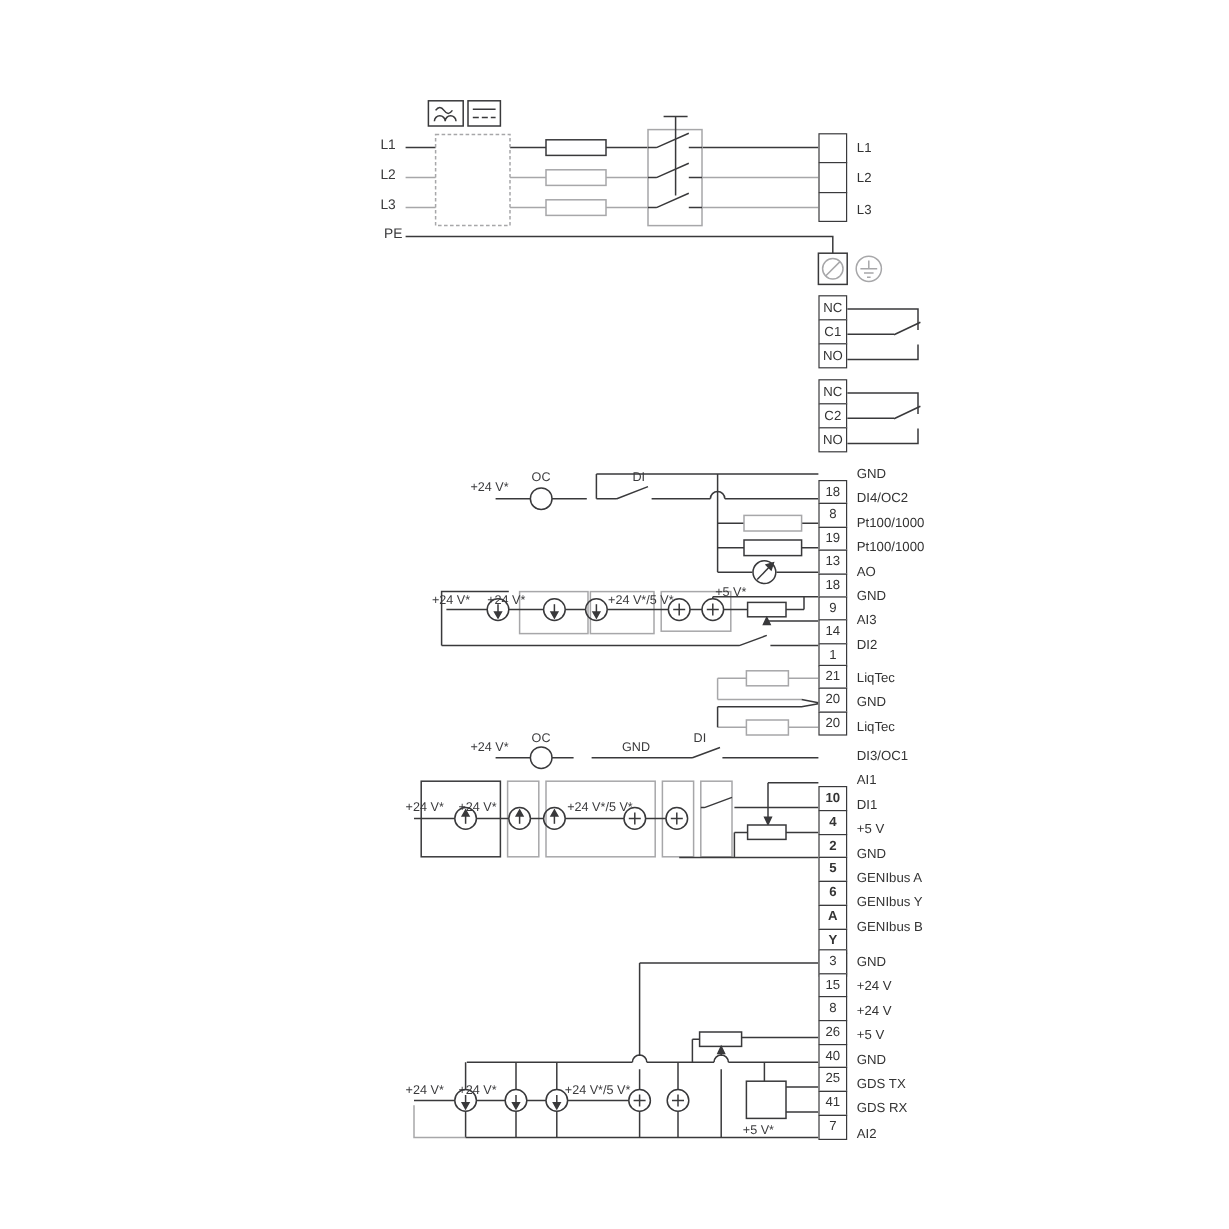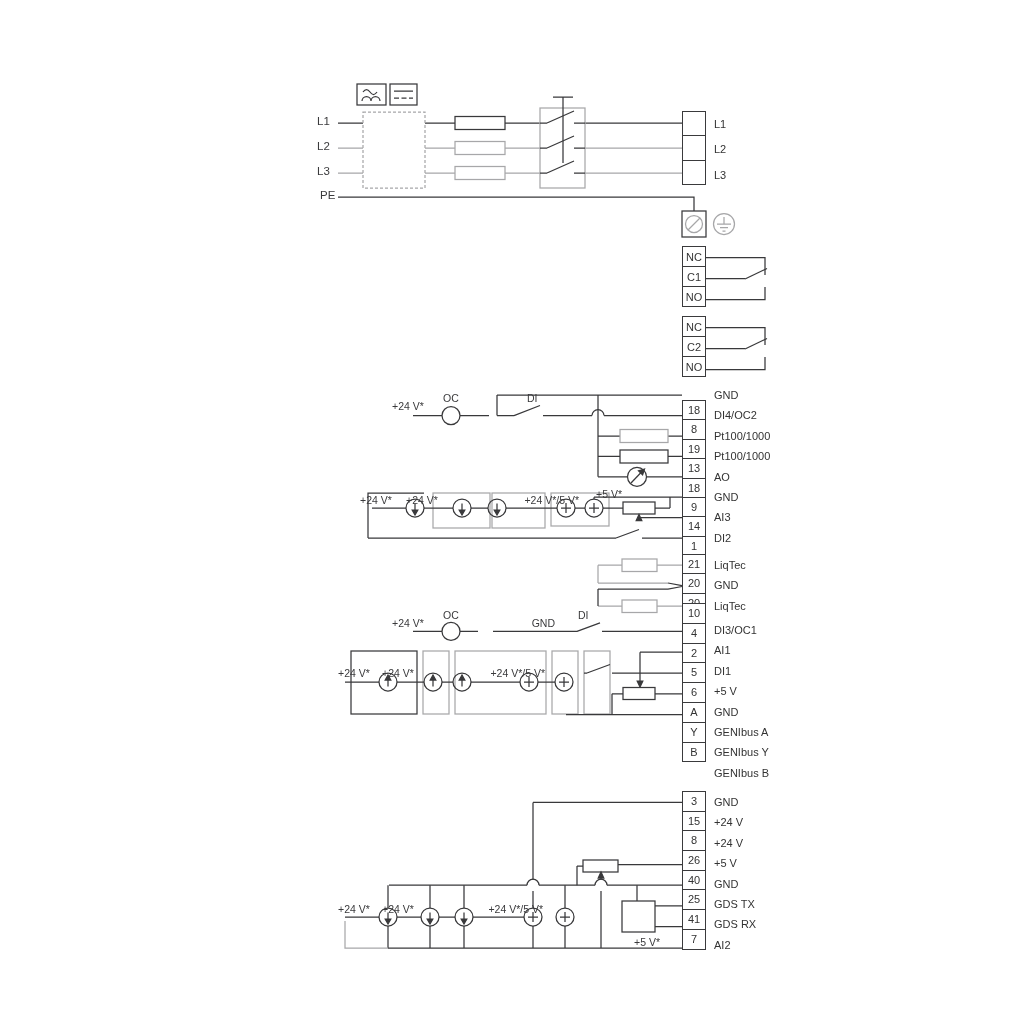--- a/index.html
+++ b/index.html
@@ -12,21 +12,21 @@
   .tcell{box-sizing:border-box;height:20.4px;border:1px solid #3a3a3c;margin-top:-1px;background:#fff;
          text-align:center;font-size:11px;line-height:19px;color:#333;}
   .h253{height:25.3px;line-height:24px;}
   .h21{height:21px;line-height:20px;}
   .h208{height:20.8px;}
   .h207{height:20.7px;}
   .lcol{position:absolute;left:714px;width:110px;z-index:2;}
   .lcell{height:20.4px;font-size:11px;line-height:20.4px;color:#333;white-space:nowrap;}
   .lh253{height:25.3px;line-height:25.3px;}
   .ta-r{text-align:left;}
-  .ta-c{text-align:right;}
+  .ta-c{text-align:center;}
 </style>
 </head>
 <body>
 
 <div id="stage">
 
   <svg id="wiring" width="1024" height="1024" viewBox="0 0 1024 1024" fill="none" stroke="#39393b" stroke-width="1.25">
 
     <g>
       <path d="M338,123 H363 M425,123 H455 M505,123 H540 M585,123 H682"></path>
@@ -264,21 +264,21 @@
     <div class="tcell">21</div>
     <div class="tcell">20</div>
     <div class="tcell">20</div>
   </div>
   <div class="lcol" style="top:555px;">
     <div class="lcell">LiqTec</div>
     <div class="lcell">GND</div>
     <div class="lcell">LiqTec</div>
   </div>
 
-  <div class="tcol" style="top:604px;">
+  <div class="tcol" style="top:656px;font-weight:bold;">
     <div class="tcell h208">10</div>
     <div class="tcell h208">4</div>
     <div class="tcell h208">2</div>
     <div class="tcell h208">5</div>
     <div class="tcell h208">6</div>
     <div class="tcell h208">A</div>
     <div class="tcell h208">Y</div>
     <div class="tcell h208">B</div>
   </div>
   <div class="lcol" style="top:620px;">

